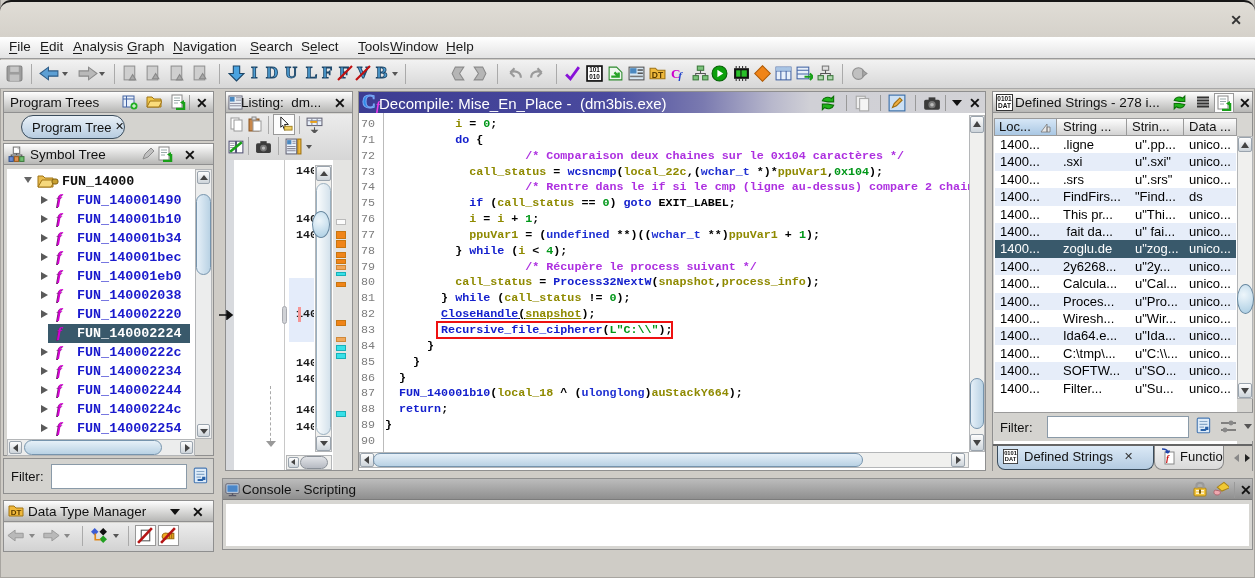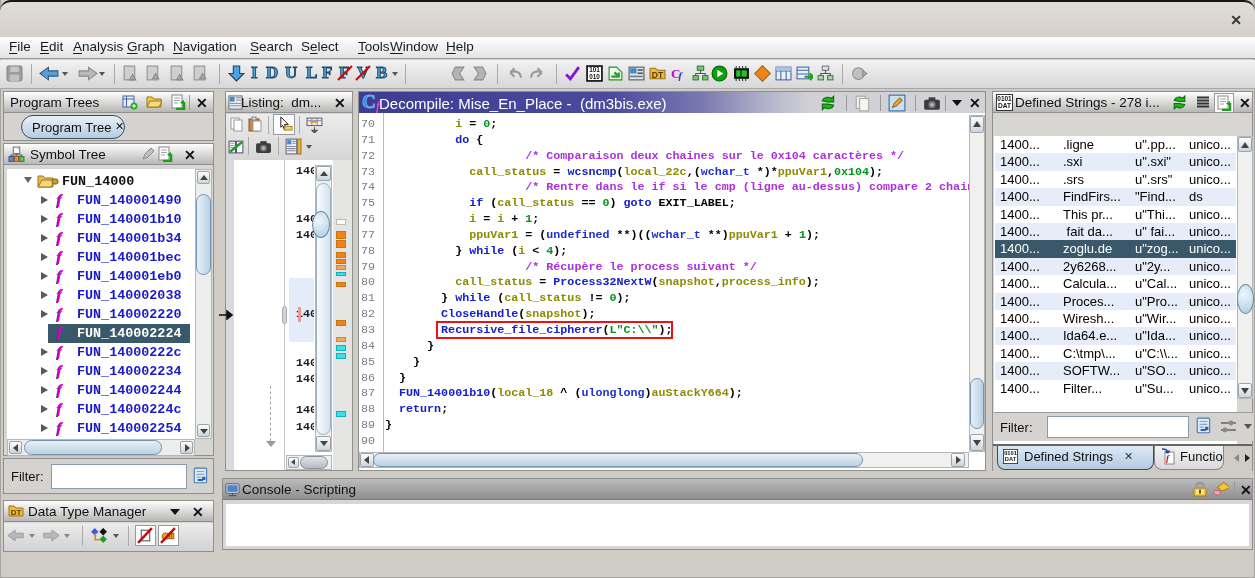--- a/index.html
+++ b/index.html
@@ -37,21 +37,21 @@
 
 #code,#lnums{font-family:"Liberation Mono",monospace;font-size:11.7px;line-height:15.85px;white-space:pre}
 #code{font-weight:bold}
 #lnums{color:#7d7d7d}
 .kw{color:#1420cd}
 .fn{color:#1420cd}
 .ty{color:#2a3fd4;color:#1f30d2}
 .vr{color:#8f8a00}
 .cs{color:#009718}
 .cm{color:#ad2fe0}
-.ul{}
+.ul{text-decoration:underline}
 
 .srow{position:absolute;left:1px;width:241px;height:17.4px;font-size:13px;color:#000;white-space:nowrap;overflow:hidden}
 .srow div{position:absolute;top:1px}
 .alt{background:#e6edf9}
 .sel{background:#39596b;color:#fff}
 
 #statusbar{position:absolute;left:0;top:552px;width:1255px;height:26px;background:#d7d8da;border-top:1px solid #9a9a9a;font-size:13px;color:#111}
 .sfield{position:absolute;top:2px;height:18px;border:1px solid #999;border-top-color:#7e7e7e;border-left-color:#7e7e7e;border-bottom-color:#f4f4f4;border-right-color:#f4f4f4;background:#d7d8da;padding:1px 4px;white-space:nowrap}
 </style></head><body>
 <div id="root">
@@ -564,20 +564,33 @@
         </svg>
   <div class="abs" style="left:221px;top:1px;width:20px;height:20px;background:#fdfdfd;border:1px solid #999"></div>
   <svg class="abs" style="left:223px;top:3px" width="16" height="16" viewBox="0 0 16 16">
           <rect x="2" y="1" width="10" height="13" fill="#fff" stroke="#888"></rect>
           <path d="M4 4 L10 4 M4 6.5 L10 6.5 M4 9 L8 9" stroke="#9aa"></path>
           <path d="M6 15 L14 15 L14 8" stroke="#18a018" stroke-width="2.5" fill="none"></path>
           <path d="M14 6 L14 11 L10 8.5 Z" fill="#18a018"></path>
         </svg>
   <span class="t pclose" style="left:246px">✕</span>
  </div>
+ <div class="abs" style="left:1px;top:26px;width:243px;height:18px;background:linear-gradient(#fdfdfd,#d2d2d2);border:1px solid #9a9a9a;font-size:13px;color:#111">
+  <div class="abs" style="left:0;top:0;width:62px;height:16px;background:linear-gradient(#d7e7f7,#a9c7e3);border-right:1px solid #9a9a9a">
+          <span class="abs" style="left:4px;top:0px">Loc...</span>
+          <svg class="abs" style="left:44px;top:2px" width="13" height="13" viewBox="0 0 13 13">
+            <path d="M2 11 L8 3 L8 11 Z M8 11 L8 6 L11 6 L11 11 Z" fill="#e8e8e8" stroke="#777" stroke-width="0.8"></path>
+          </svg>
+        </div>
+  <span class="abs" style="left:68px;top:0px">String ...</span>
+  <div class="abs" style="left:131px;top:0;width:1px;height:16px;background:#9a9a9a"></div>
+  <span class="abs" style="left:137px;top:0px">Strin...</span>
+  <div class="abs" style="left:188px;top:0;width:1px;height:16px;background:#9a9a9a"></div>
+  <span class="abs" style="left:194px;top:0px">Data ...</span>
+ </div>
  <div class="abs white" style="left:1px;top:44px;width:243px;height:322px;overflow:hidden" id="stringrows">
   <div class="srow" style="top:0px">
           <div style="left:5px">1400...</div>
           <div style="left:68px">.ligne</div>
           <div style="left:140px">u".pp...</div>
           <div style="left:194px">unico...</div>
         </div>
   <div class="srow alt" style="top:17.4px">
           <div style="left:5px">1400...</div>
           <div style="left:68px">.sxi</div>

